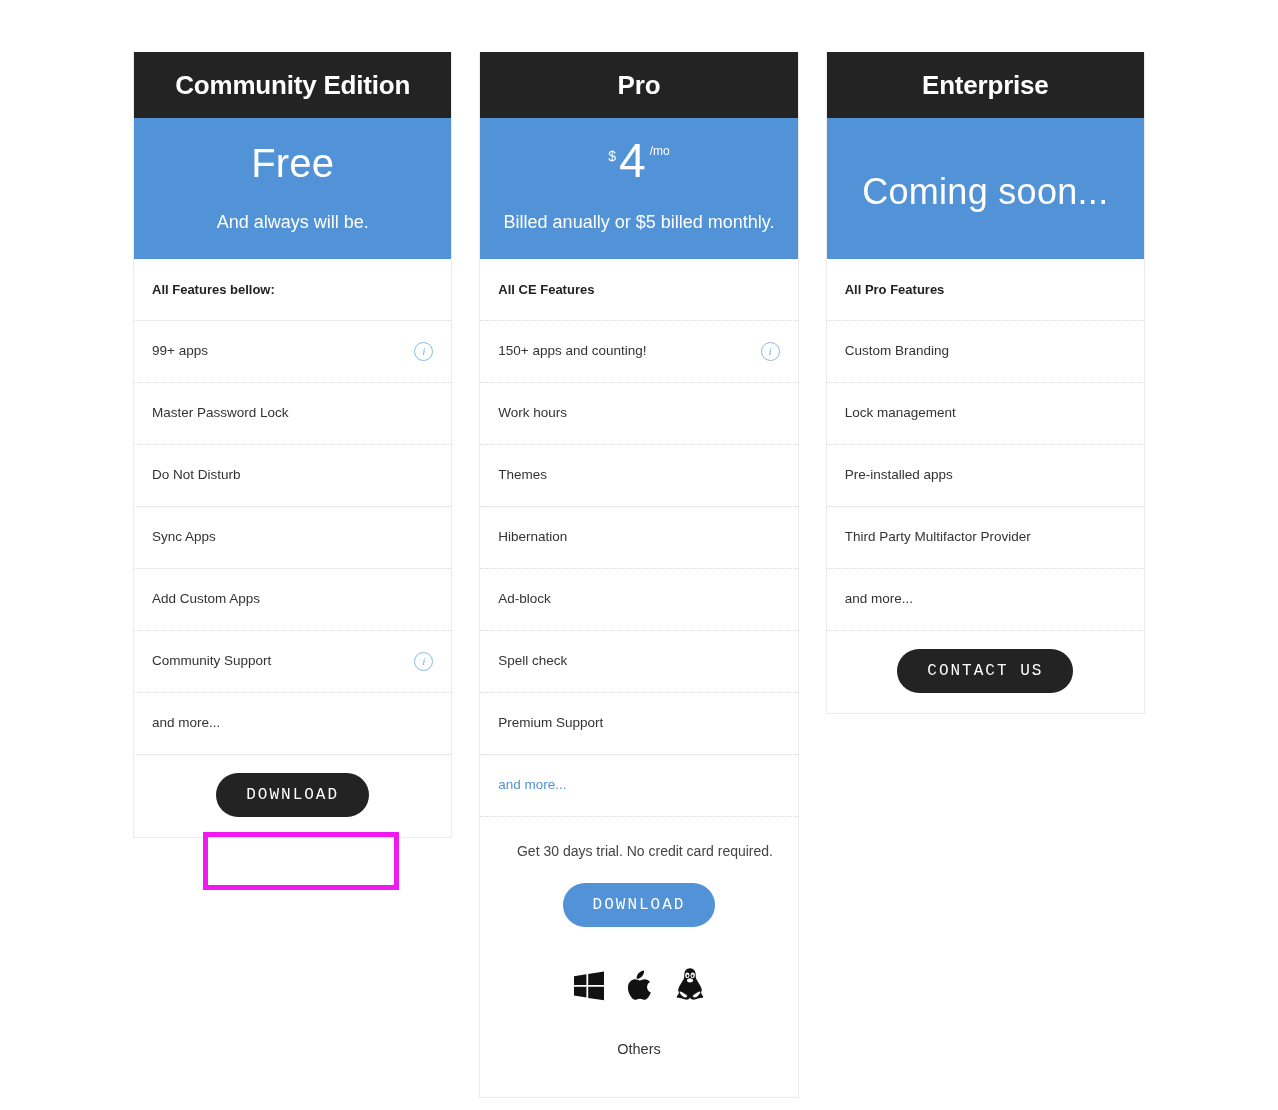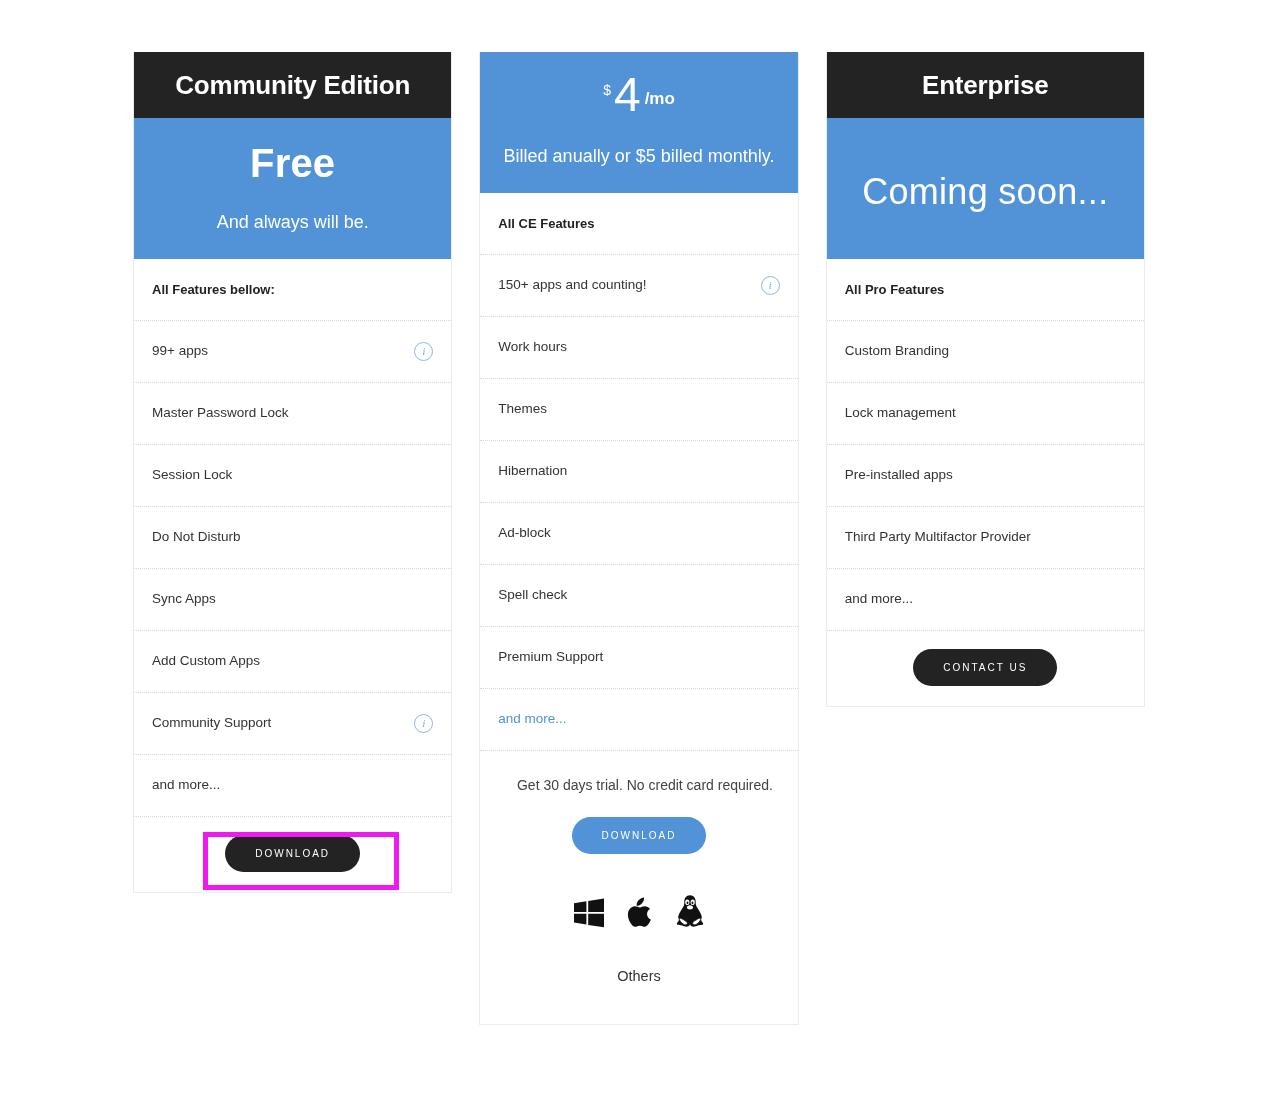--- a/index.html
+++ b/index.html
@@ -56,21 +56,21 @@
     flex-direction: column;
     align-items: center;
     justify-content: flex-start;
     box-sizing: border-box;
     padding-top: 20px;
     position: relative;
   }
   .price-main {
     color: #ffffff;
     font-size: 40px;
-    font-weight: 700;
+    font-weight: 400;
     line-height: 50px;
     letter-spacing: 0.2px;
   }
   .price-amount-row {
     display: flex;
     align-items: flex-start;
     justify-content: center;
     color: #ffffff;
     line-height: 1;
     height: 50px;
@@ -80,23 +80,23 @@
     font-weight: 300;
     margin-top: 11px;
     margin-right: 3px;
   }
   .price-value {
     font-size: 48px;
     font-weight: 300;
     line-height: 46px;
   }
   .price-period {
-    font-size: 17px;
-    font-weight: 700;
-    margin-top: 18px;
+    font-size: 12px;
+    font-weight: 400;
+    margin-top: 7px;
     margin-left: 4px;
   }
   .price-note {
     position: absolute;
     bottom: 26px;
     left: 0;
     right: 0;
     text-align: center;
     color: #ffffff;
     font-size: 18px;
@@ -163,25 +163,25 @@
   }
   .cta-block.pro {
     padding-top: 26px;
     padding-bottom: 26px;
   }
 
   .btn {
     border: none;
     border-radius: 30px;
     color: #ffffff;
-    font-size: 10px;
+    font-size: 16px;
     letter-spacing: 2px;
     padding: 13px 30px;
     cursor: pointer;
-    font-family: Liberation Sans, sans-serif;
+    font-family: Liberation Mono, monospace;
   }
   .btn-dark { background: #232323; }
   .btn-blue { background: #5193d6; }
 
   .trial-note {
     font-size: 14px;
     color: #444444;
     margin-bottom: 24px;
     text-align: left;
     margin-left: 12px;
@@ -233,23 +233,20 @@
         <span class="feature-label">All Features bellow:</span>
       </li>
       <li class="feature-row">
         <span class="feature-label">99+ apps</span>
         <span class="info-icon">i</span>
       </li>
       <li class="feature-row">
         <span class="feature-label">Master Password Lock</span>
       </li>
       <li class="feature-row">
-        <span class="feature-label">Session Lock</span>
-      </li>
-      <li class="feature-row">
         <span class="feature-label">Do Not Disturb</span>
       </li>
       <li class="feature-row">
         <span class="feature-label">Sync Apps</span>
       </li>
       <li class="feature-row">
         <span class="feature-label">Add Custom Apps</span>
       </li>
       <li class="feature-row">
         <span class="feature-label">Community Support</span>
@@ -258,20 +255,23 @@
       <li class="feature-row">
         <span class="feature-label">and more...</span>
       </li>
     </ul>
     <div class="cta-block">
       <button class="btn btn-dark">DOWNLOAD</button>
     </div>
   </div>
 
   <div class="plan-card">
+    <div class="plan-head">
+      <div class="plan-head-title">Pro</div>
+    </div>
     <div class="plan-price">
       <div class="price-amount-row">
         <span class="price-currency">$</span>
         <span class="price-value">4</span>
         <span class="price-period">/mo</span>
       </div>
       <div class="price-note">Billed anually or $5 billed monthly.</div>
     </div>
     <ul class="feature-list">
       <li class="feature-row first">

